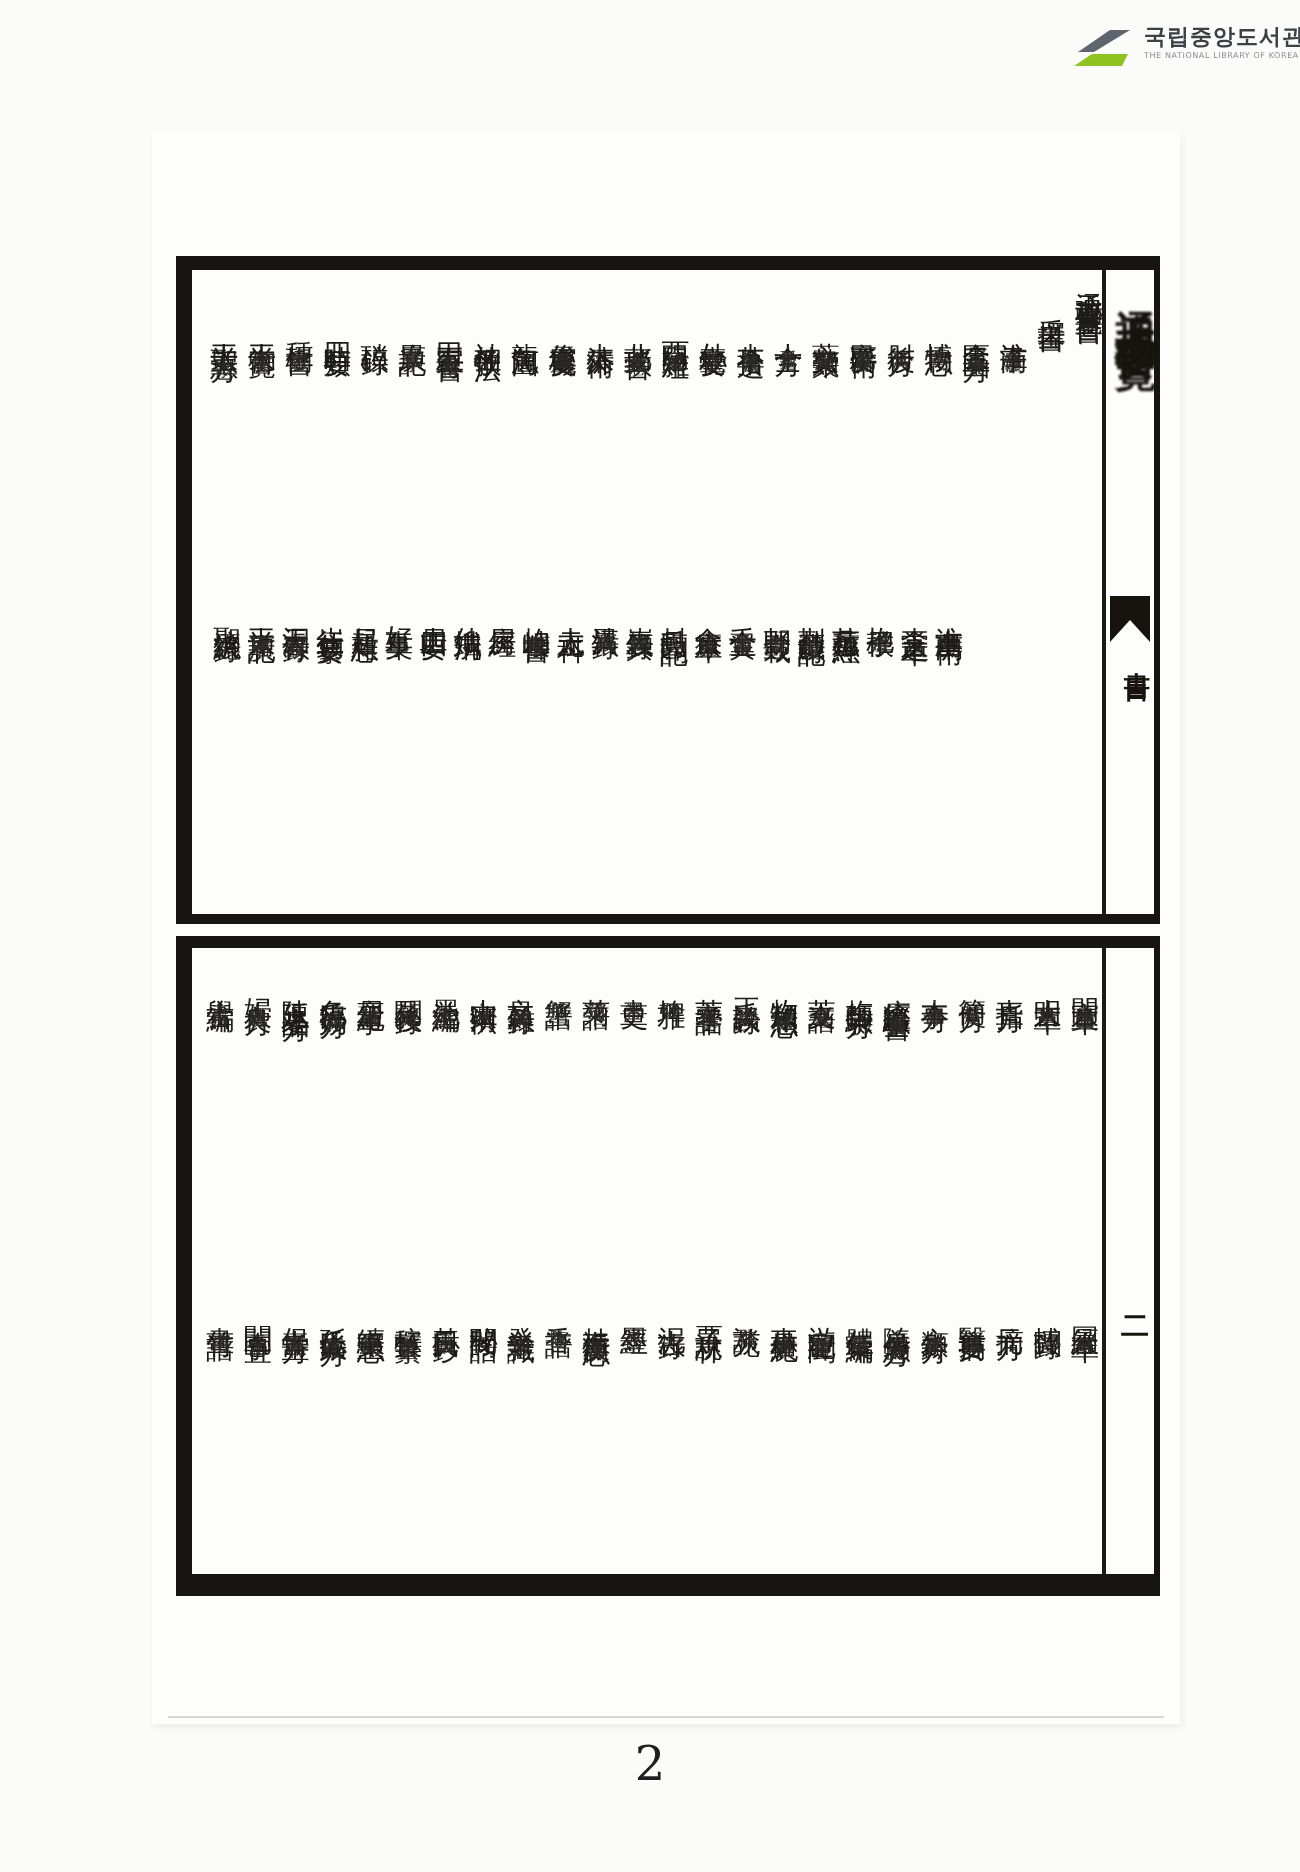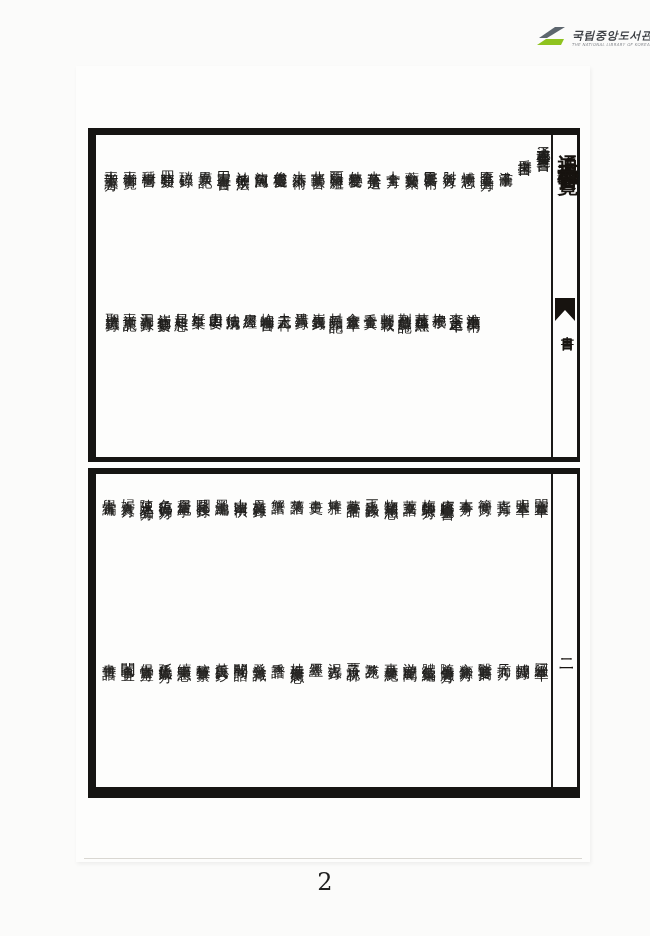--- a/index.html
+++ b/index.html
@@ -4,21 +4,21 @@
 <style>
   html,body{margin:0;padding:0;}
   body{
     width:650px;height:936px;position:relative;overflow:hidden;
     background:#fbfbfa;
     font-family:"DejaVu Serif", serif;
   }
   .stage{position:absolute;inset:0;}
 
   
-  .nlk-logo{position:absolute;top:13px;right:5px;width:108px;height:34px;display:flex;align-items:flex-end;gap:5px;font-style:italic;}
+  .nlk-logo{position:absolute;top:13px;right:5px;width:108px;height:34px;display:flex;align-items:flex-start;gap:5px;}
   .nlk-mark{width:30px;height:22px;flex:0 0 auto;}
   .nlk-text{display:flex;flex-direction:column;line-height:1.05;}
   .nlk-kr{font-family:"DejaVu Sans",sans-serif;font-weight:bold;font-size:11px;color:#3d4045;letter-spacing:.5px;white-space:nowrap;}
   .nlk-en{font-family:"DejaVu Sans",sans-serif;font-size:4px;color:#8a8d92;letter-spacing:.3px;white-space:nowrap;margin-top:1px;}
 
   
   .paper{
     position:absolute;left:76px;top:66px;width:514px;height:796px;
     background:#fdfdfc;
     box-shadow:1px 2px 4px rgba(0,0,0,.06);

